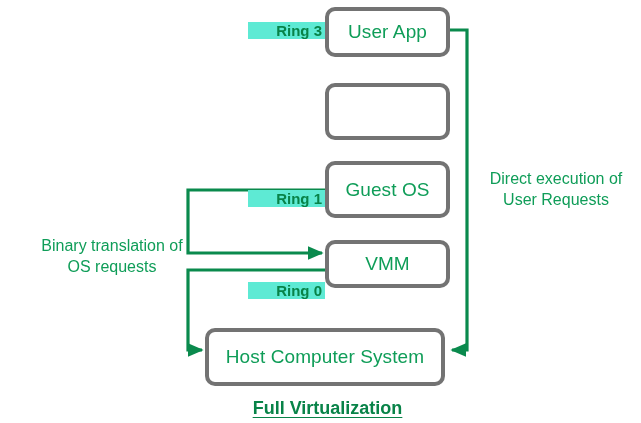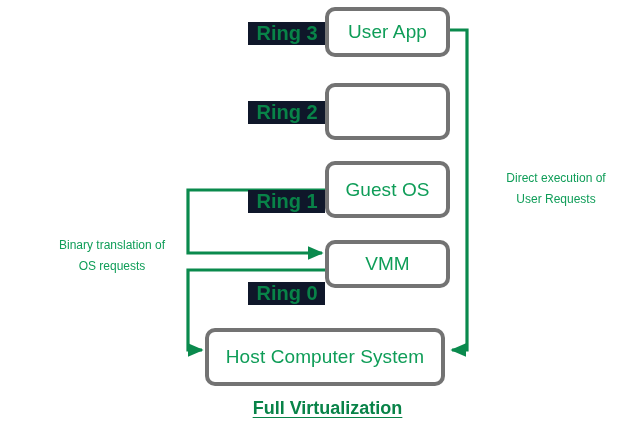--- a/index.html
+++ b/index.html
@@ -37,38 +37,38 @@
   #node-user-app   { left: 325px; top: 7px;   width: 125px; height: 50px; }
   #node-ring2      { left: 325px; top: 83px;  width: 125px; height: 57px; }
   #node-guest-os   { left: 325px; top: 161px; width: 125px; height: 57px; }
   #node-vmm        { left: 325px; top: 240px; width: 125px; height: 48px; }
   #node-host       { left: 205px; top: 328px; width: 240px; height: 58px; }
 
   
   .ring-label {
     position: absolute;
     color: #088348;
-    font-size: 20px;
+    font-size: 15px;
     font-weight: bold;
-    text-align: center;
+    text-align: right;
     white-space: nowrap;
     z-index: 4;
-    background: #0f172a;
+    background: #5eead4;
     padding: 0 3px 0 4px;
   }
   #ring-label-3 { left: 248px; top: 22px;  width: 70px; }
   #ring-label-2 { left: 248px; top: 101px; width: 70px; }
   #ring-label-1 { left: 248px; top: 190px; width: 70px; }
   #ring-label-0 { left: 248px; top: 282px; width: 70px; }
 
   
   .annotation {
     position: absolute;
     color: #0f9d58;
-    font-size: 12px;
+    font-size: 16px;
     line-height: 21px;
     text-align: center;
     white-space: pre-line;
     z-index: 4;
   }
   #annotation-left  { left: 19px;   top: 235px; width: 186px; }
   #annotation-right { left: 474px; top: 168px; width: 164px; }
 
   
   #diagram-title {
@@ -110,21 +110,20 @@
     </defs>
 
     <path d="M 450 30 L 467 30 L 467 350 L 452 350" fill="none" stroke="#0a8a4d" stroke-width="3.2" stroke-linejoin="miter" marker-end="url(#arrow-left)"></path>
 
     <path d="M 325 190 L 188 190 L 188 253 L 322 253" fill="none" stroke="#0a8a4d" stroke-width="3.2" stroke-linejoin="miter" marker-end="url(#arrow-right)"></path>
 
     <path d="M 325 270 L 188 270 L 188 350 L 202 350" fill="none" stroke="#0a8a4d" stroke-width="3.2" stroke-linejoin="miter" marker-end="url(#arrow-right)"></path>
   </svg>
 
   <div class="ring-label" id="ring-label-3">Ring 3</div>
-  <div class="ring-label" id="ring-label-2">Ring 2</div>
   <div class="ring-label" id="ring-label-1">Ring 1</div>
   <div class="ring-label" id="ring-label-0">Ring 0</div>
 
   <div class="node" id="node-user-app">User App</div>
 
   <div class="node" id="node-ring2"></div>
 
   <div class="node" id="node-guest-os">Guest OS</div>
 
   <div class="node" id="node-vmm">VMM</div>

